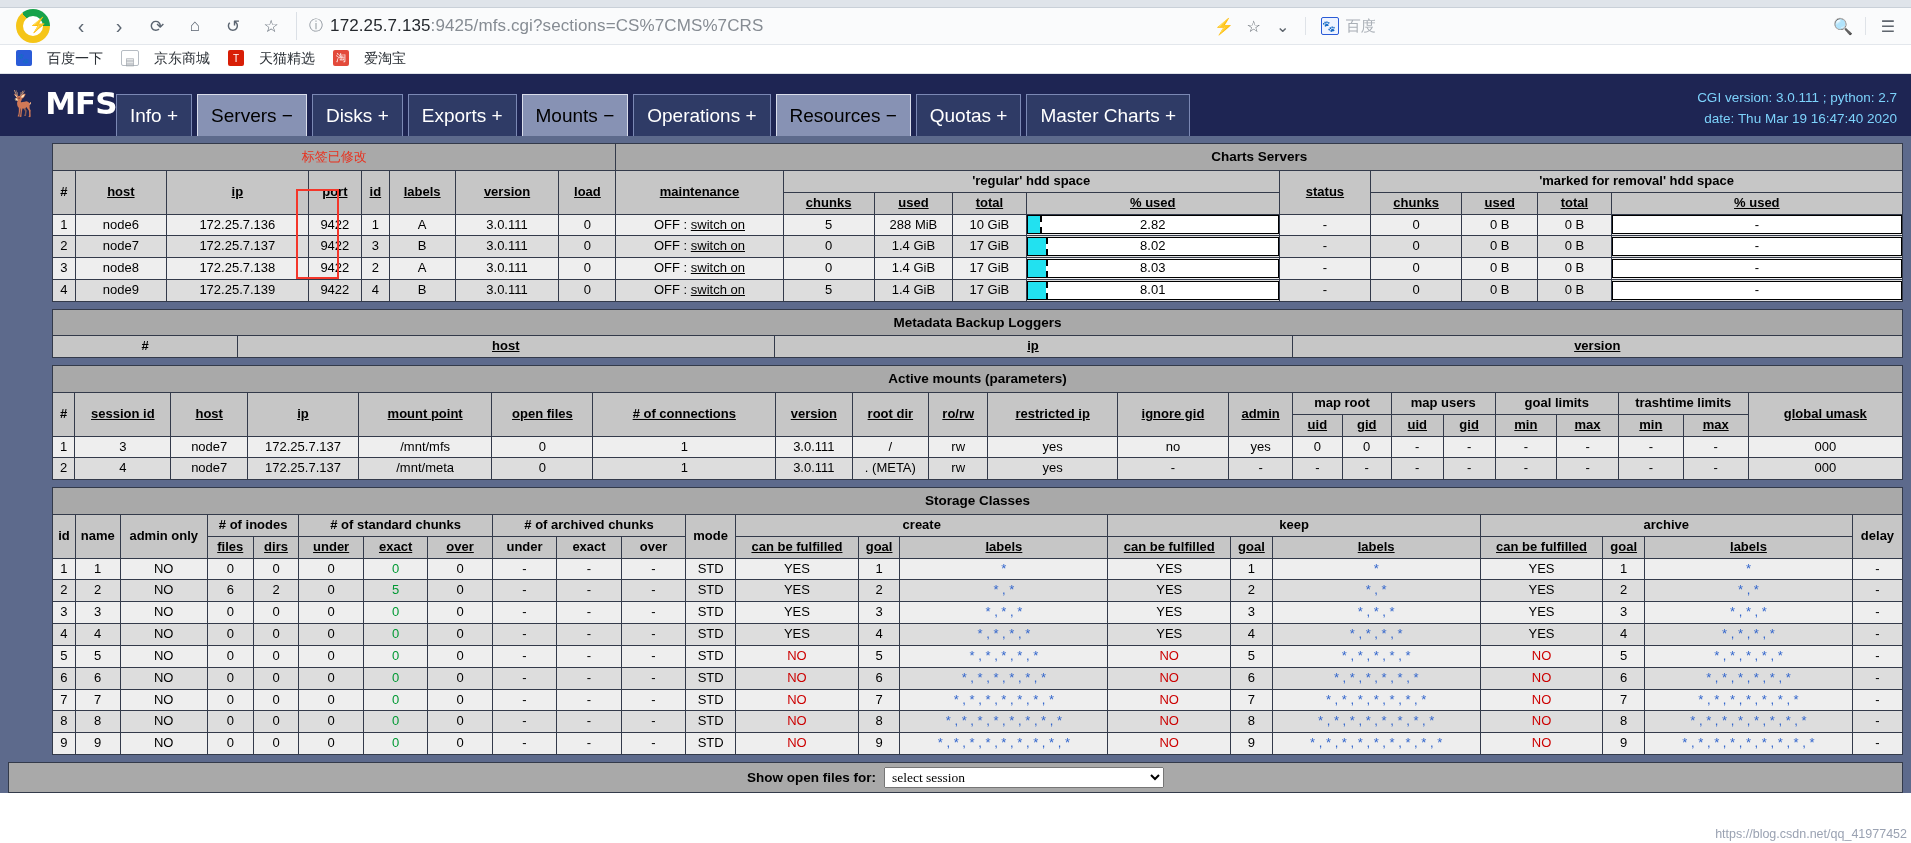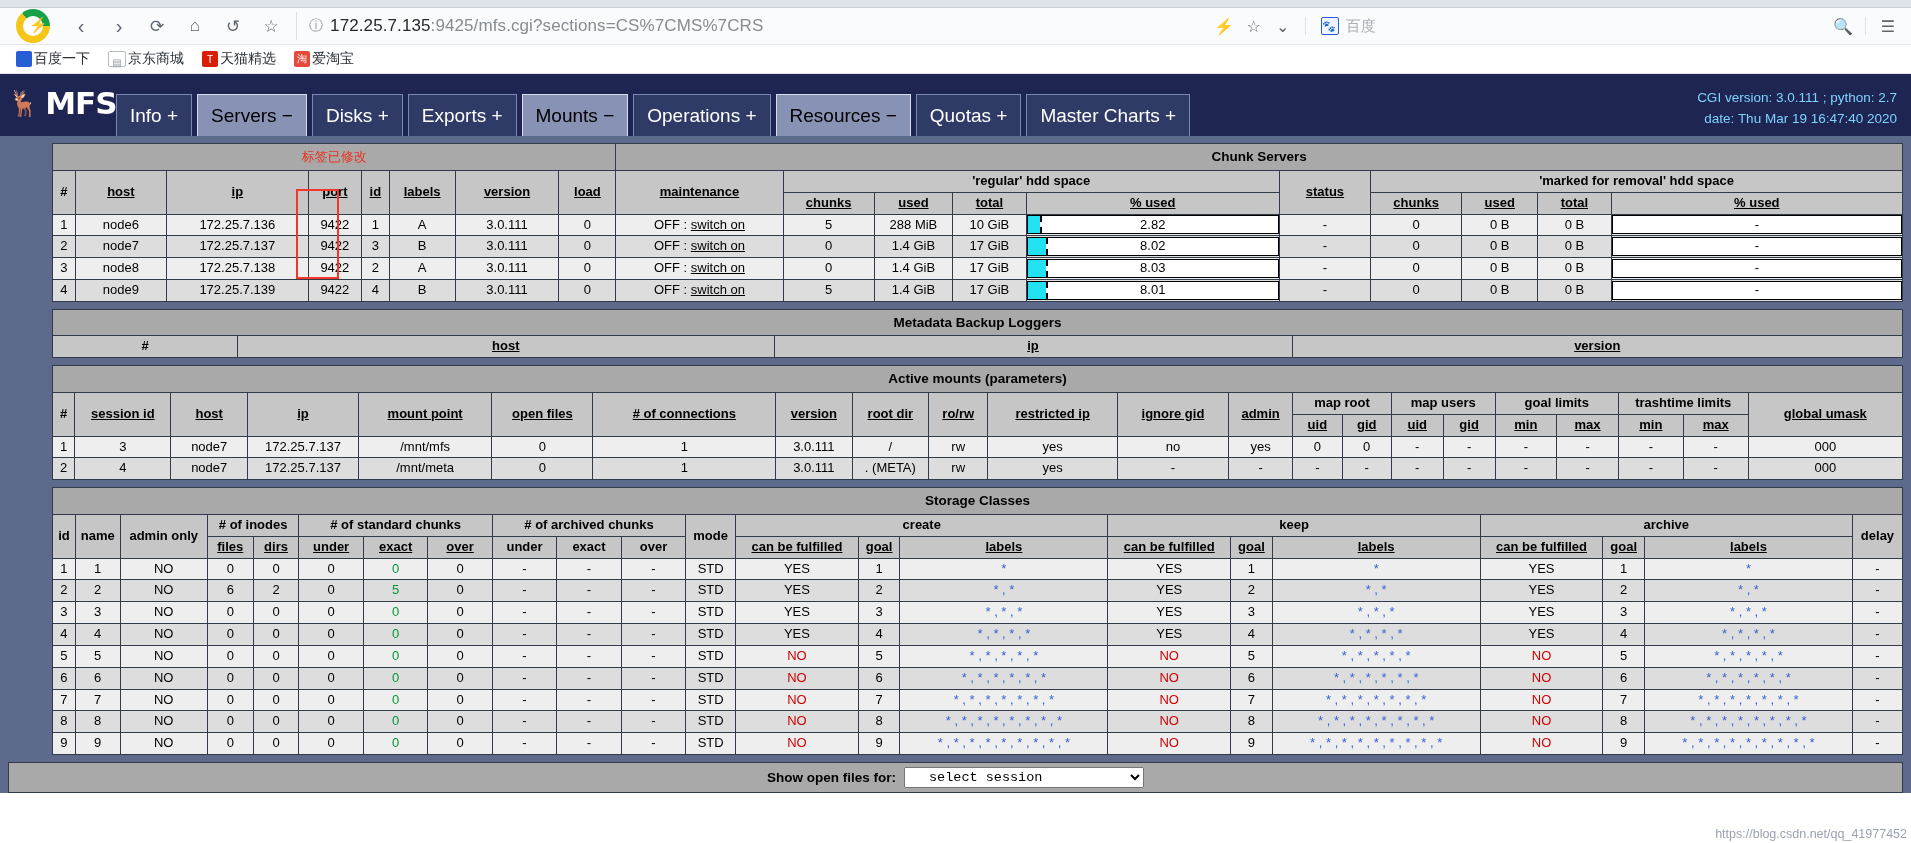--- a/index.html
+++ b/index.html
@@ -58,21 +58,21 @@
     display:flex;align-items:center;justify-content:center;
     background:#eef3ff;color:#2a5bd7;font-size:11px;
   }
   .setext { color:#a9afb6; font-size:15px; }
 
   .bookmarks {
     height:29px; display:flex; align-items:center; gap:6px;
     background:#ffffff; border-bottom:1px solid #dfe3e8; padding:0 10px;
     font-size:14px; color:#2b3036;
   }
-  .bm { display:flex; align-items:center; gap:2px; padding:2px 6px; }
+  .bm { display:flex; align-items:flex-start; gap:15px; padding:2px 6px; }
   .bmico { width:16px;height:16px;border-radius:2px;display:flex;align-items:center;justify-content:center;font-size:10px;color:#fff;}
   .bmico.blue{background:#2a5bd7;} .bmico.page{background:#fff;border:1px solid #b6bcc3;color:#9aa0a7;}
   .bmico.red{background:#d81e06;} .bmico.orange{background:#e34a3b;}
 
   
   .mfsbar {
     height:62px; background:#1e2553; display:flex; align-items:flex-end;
     position:relative; padding-left:8px;
   }
   .mfslogo { width:108px; height:62px; display:flex; align-items:center; gap:6px; padding-bottom:4px;}
@@ -123,22 +123,22 @@
   .redbox {
     position:absolute; border:2px solid #f4362a; pointer-events:none; z-index:30;
   }
 
   .footer {
     background:#a9a9a9; border:1px solid #333a4a; display:flex;
     align-items:center; justify-content:center; gap:8px; padding:4px;
     font-size:13.5px; font-weight:bold;
   }
   .footer select {
-    font-family:Liberation Mono, monospace; font-size:13.5px;
-    width:240px; padding:1px 20px;
+    font-family:Liberation Serif, serif; font-size:13.5px;
+    width:280px; padding:1px 3px;
   }
   .watermark {
     position:absolute; right:4px; bottom:2px; color:#9aa2b2;
     font-size:12.5px; z-index:40;
   }
   #wrap { position:relative; width:1911px; height:843px; overflow:hidden; }
 </style>
 </head>
 <body>
 
@@ -246,21 +246,21 @@
             <col style="width:72px">
             <col style="width:60px">
           <col style="width:58px">
             <col style="width:230px">
         </colgroup>
         <tbody>
             <tr class="title">
           <td colspan="8" style="position:relative;background:#a9a9a9;">
             <span class="anno">标签已修改</span>
           </td>
-          <td colspan="10">Chunk Servers</td>
+          <td colspan="10">Charts Servers</td>
         </tr>
         <tr class="hdr">
           <td rowspan="2">#</td>
           <td rowspan="2"><u>host</u></td>
           <td rowspan="2"><u>ip</u></td>
           <td rowspan="2"><u>port</u></td>
           <td rowspan="2"><u>id</u></td>
           <td rowspan="2"><u>labels</u></td>
           <td rowspan="2"><u>version</u></td>
           <td rowspan="2"><u>load</u></td>

